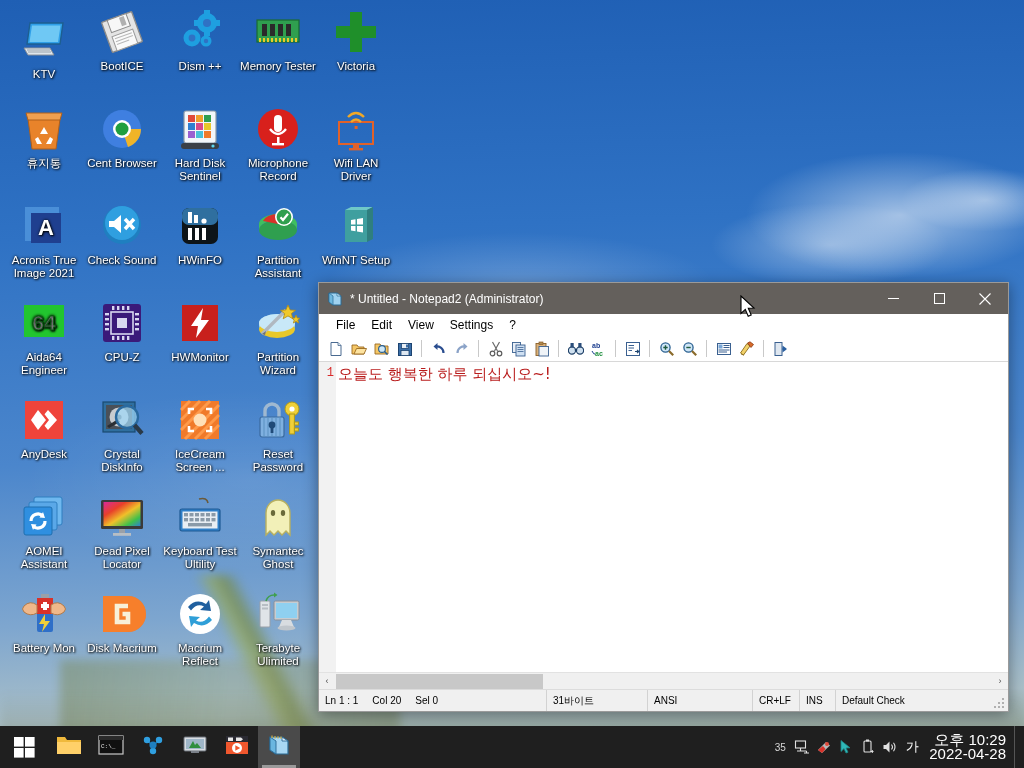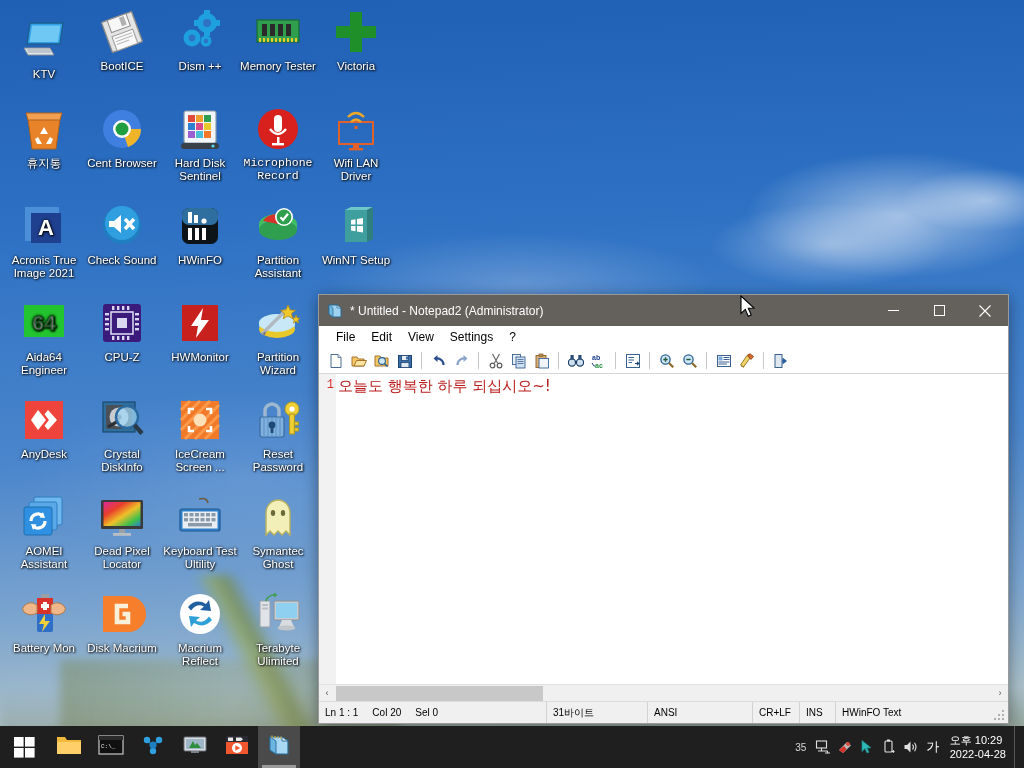--- a/index.html
+++ b/index.html
@@ -47,21 +47,21 @@
   .dicon .glyph {
     width: 48px; height: 48px;
     margin: 0 auto 4px auto;
     position: relative;
   }
   .dicon .lbl { display: block; }
 
   
   #np2 {
     position: absolute;
-    left: 318px; top: 294px;
+    left: 318px; top: 282px;
     width: 691px; height: 430px;
     background: #fff;
     border: 1px solid #9a9a9a;
     box-shadow: 0 3px 14px rgba(0,0,0,0.40);
     display: flex; flex-direction: column;
   }
   #np2-title {
     height: 31px; background: #64605c; color: #fff;
     display: flex; align-items: center;
     font-size: 12px; flex: 0 0 auto;
@@ -127,21 +127,21 @@
     background: #1f1f1f; display: flex; align-items: center;
   }
   #start {
     width: 48px; height: 42px; display: flex; align-items: center; justify-content: center;
   }
   .tbapp { width: 42px; height: 42px; display: flex; align-items: center; justify-content: center; position: relative; }
   .tbapp.active { background: #4a4a4a; }
   .tbapp.active::after { content:''; position:absolute; left:4px; right:4px; bottom:0; height:3px; background:#9a9a9a; }
   #tray { margin-left: auto; display: flex; align-items: center; height: 42px; padding-right: 4px; }
   .trayicon { width: 22px; height: 42px; display: flex; align-items: center; justify-content: center; color: #e8e8e8; }
-  #clock { color: #fff; font-size: 11px; text-align: left; line-height: 14px; padding: 0 8px 0 6px; }
+  #clock { color: #fff; font-size: 15px; text-align: right; line-height: 14px; padding: 0 8px 0 6px; }
   #showdesk { width: 6px; height: 42px; border-left: 1px solid #555; }
 
   
   #cursor { position: absolute; left: 740px; top: 295px; pointer-events: none; }
 </style>
 </head>
 <body>
 
 <div id="desktop">
 
@@ -253,21 +253,21 @@
               <rect x="28" y="18" width="7" height="7" fill="#e8c82a"></rect>
               <rect x="12" y="26" width="7" height="7" fill="#9a5fd0"></rect>
               <rect x="20" y="26" width="7" height="7" fill="#4ac0d8"></rect>
               <rect x="28" y="26" width="7" height="7" fill="#f07a2a"></rect>
             </g>
             <rect x="5" y="38" width="38" height="6" rx="3" fill="#3a4048"></rect>
             <circle cx="37" cy="41" r="1.6" fill="#5fd8f0"></circle>
           </svg></div>
         <span class="lbl">Hard Disk Sentinel</span>
       </div>
-      <div class="dicon" style="left: 239px; top: 105px; font-family: Liberation Mono, monospace;">
+      <div class="dicon" style="left: 239px; top: 105px;">
         <div class="glyph"><svg width="48" height="48" viewBox="0 0 48 48">
             <circle cx="24" cy="24" r="20" fill="#d8201c"></circle>
             <rect x="20" y="10" width="8" height="17" rx="4" fill="#fff"></rect>
             <path d="M16 24 q8 10 16 0" stroke="#fff" stroke-width="2.4" fill="none"></path>
             <rect x="23" y="32" width="2.5" height="6" fill="#fff"></rect>
             <rect x="18" y="38" width="12" height="2.4" fill="#fff"></rect>
           </svg></div>
         <span class="lbl">Microphone Record</span>
       </div>
       <div class="dicon" style="left: 317px; top: 105px;">
@@ -747,21 +747,21 @@
         <span>Ln 1 : 1</span>
         <span style="width:14px"></span>
         <span>Col 20</span>
         <span style="width:14px"></span>
         <span>Sel 0</span>
       </span>
       <span class="cell" style="width:101px">31바이트</span>
       <span class="cell" style="width:105px">ANSI</span>
       <span class="cell" style="width:47px">CR+LF</span>
       <span class="cell" style="width:36px">INS</span>
-      <span class="cell" style="border-right:none">HWinFO Text</span>
+      <span class="cell" style="border-right:none">Default Check</span>
       <span class="grip"></span>
     </div>
   </div>
 
   <span id="cursor">
     <svg width="18" height="26" viewBox="0 0 18 26">
       <path d="M1 1 L1 18.5 L5.3 14.4 L8.2 21.3 L11.2 20 L8.3 13.3 L14 13.1 Z" fill="#fff" stroke="#000" stroke-width="1.1"></path>
     </svg>
   </span>
 

